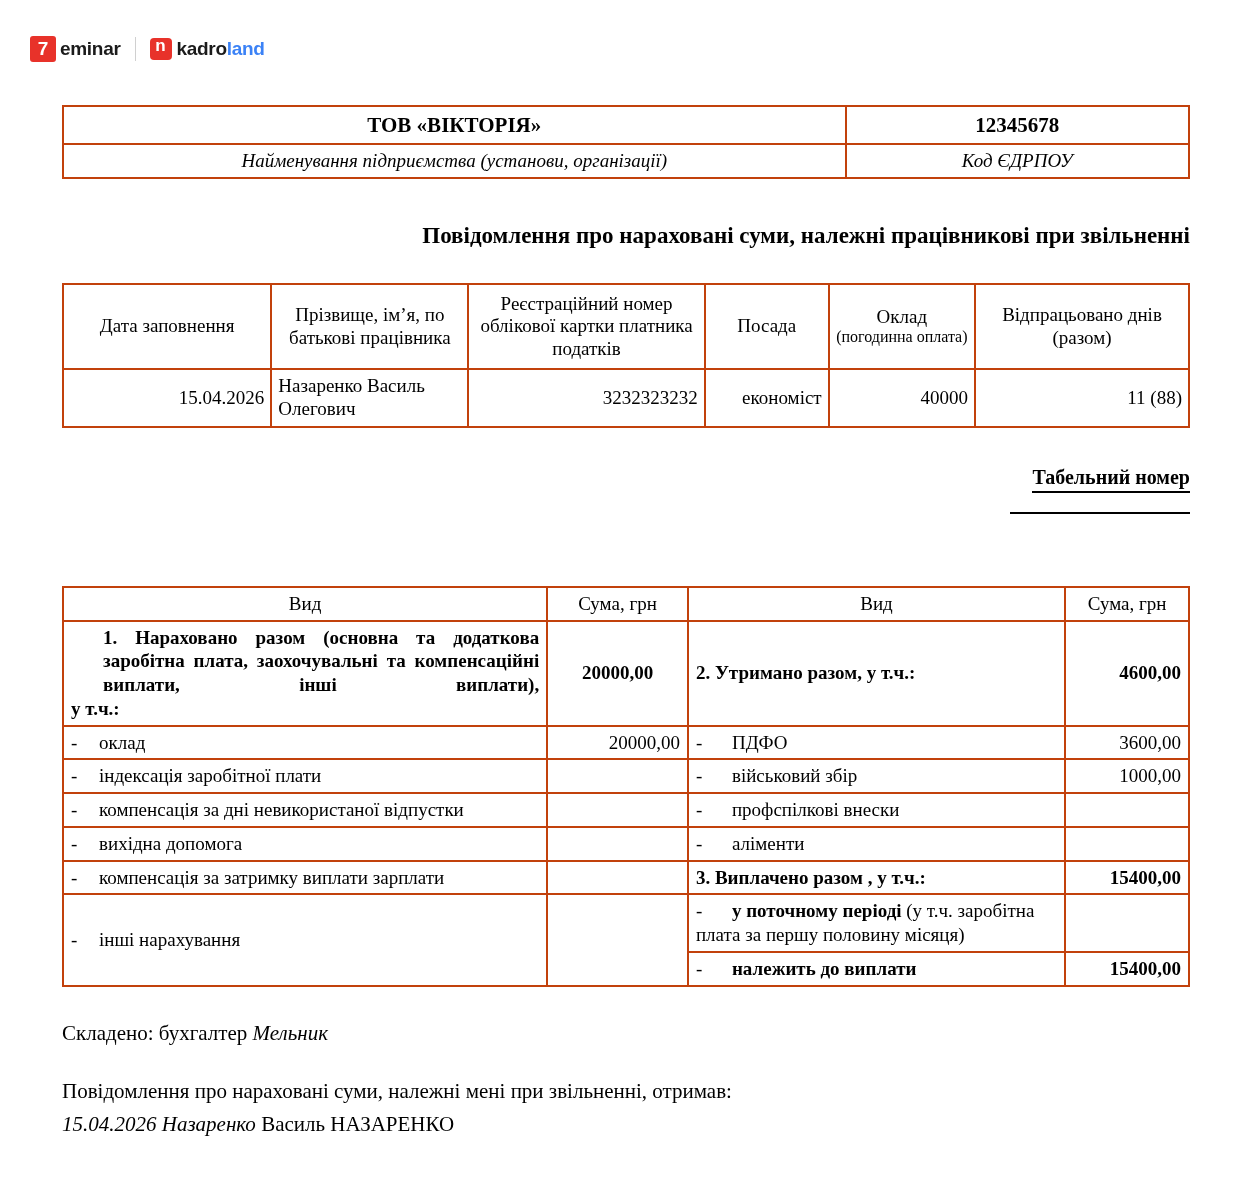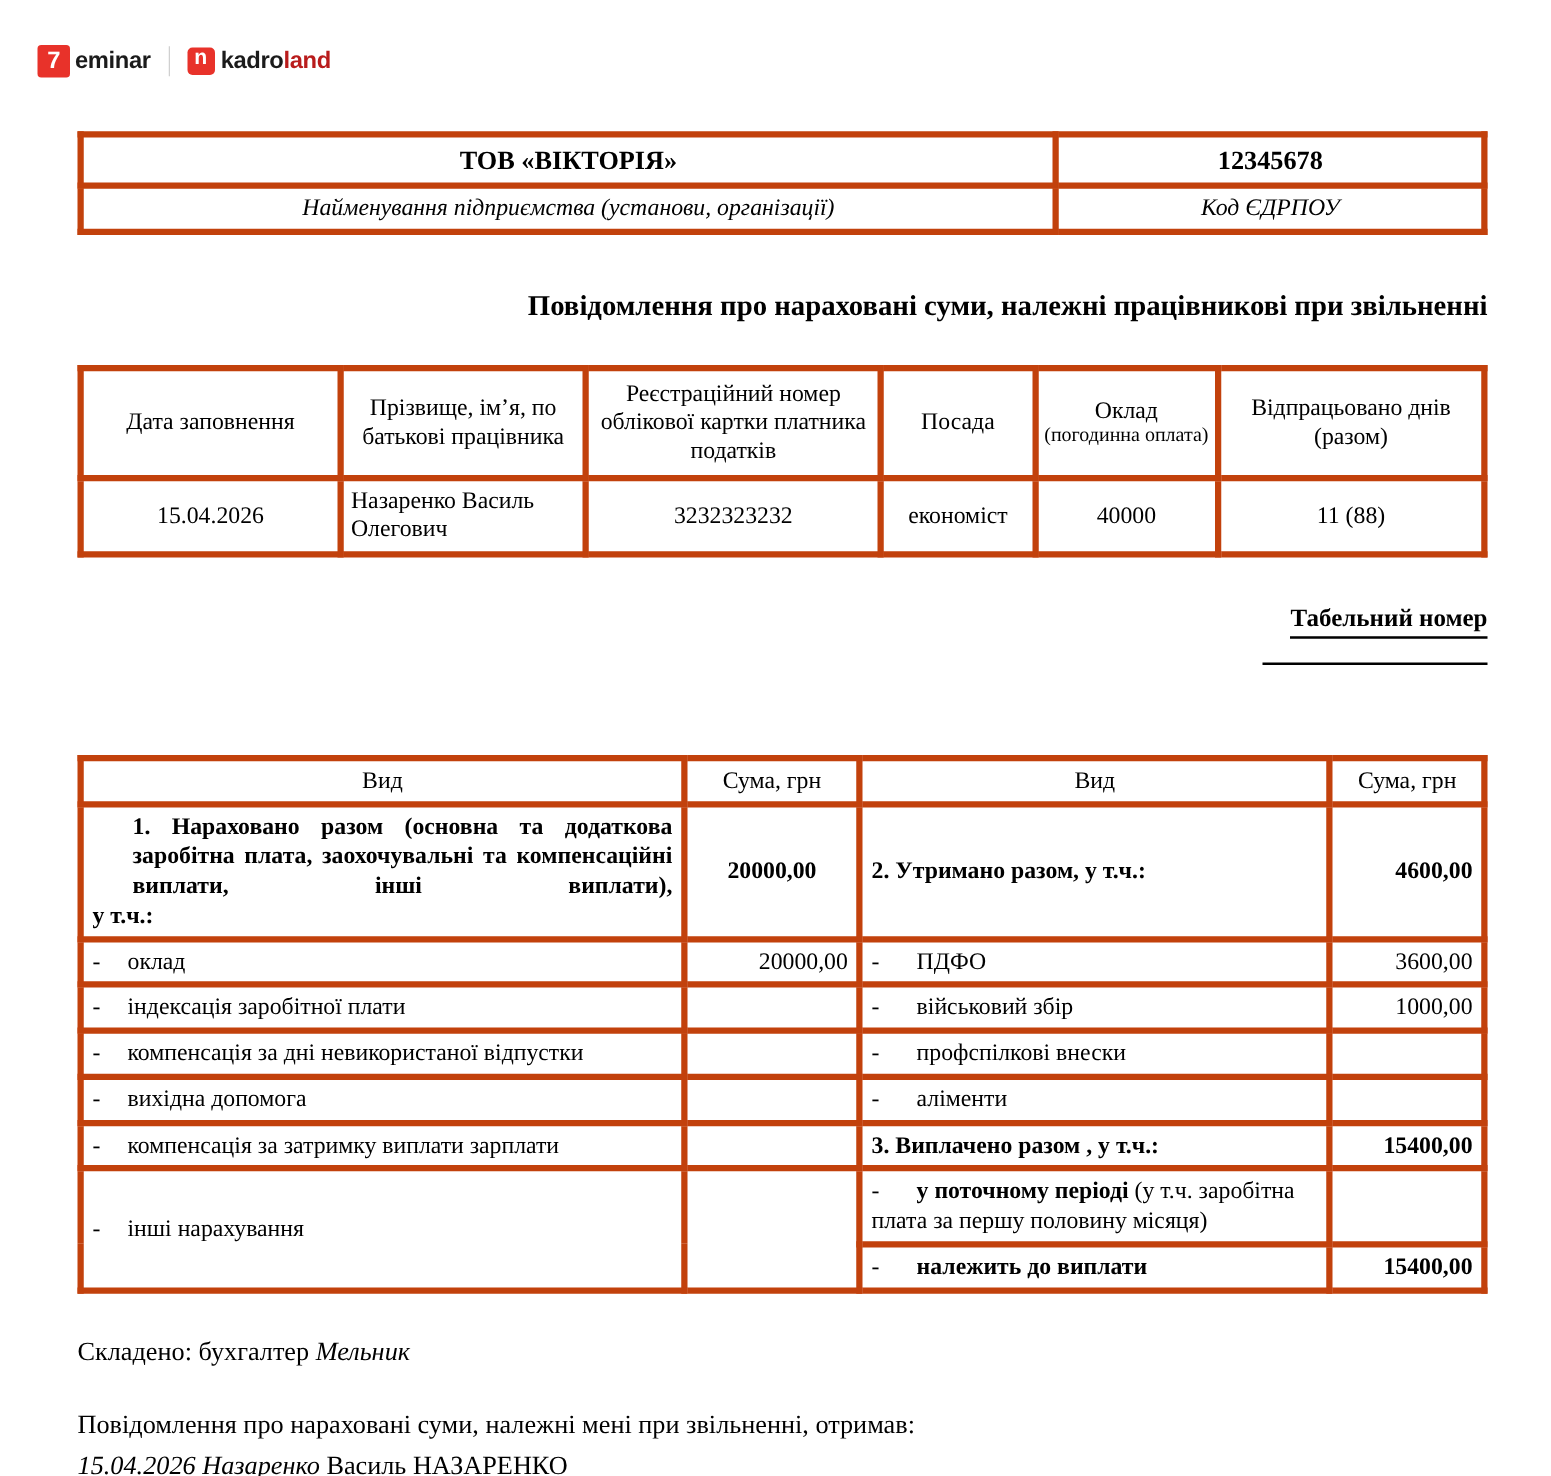--- a/index.html
+++ b/index.html
@@ -76,36 +76,36 @@
     font-size: 17px;
     font-weight: bold;
   }
   .logo-kadro-text {
     font-family: "Liberation Sans", sans-serif;
     font-weight: bold;
     font-size: 19px;
     color: #1b1b1b;
     letter-spacing: -0.3px;
   }
-  .logo-kadro-text .land { color: #b91c1c; margin-top: 27px; }
+  .logo-kadro-text .land { color: #3b82f6; margin-top: 27px; }
 
   
   .sheet {
     position: absolute;
     top: 105px;
     left: 62px;
     width: 1128px;
   }
 
   table {
     border-collapse: collapse;
     width: 100%;
   }
   td, th {
-    border: 5px solid #c2410c;
+    border: 2px solid #c2410c;
     padding: 3px 6px;
     font-size: 19px;
     vertical-align: middle;
   }
 
   
   .org-table td {
     height: 26px;
   }
   .org-name {
@@ -139,21 +139,21 @@
     font-weight: normal;
     font-size: 19px;
     line-height: 1.18;
     padding: 8px 4px;
   }
   .emp-table td {
     font-size: 19px;
     line-height: 1.2;
     padding: 5px 6px;
   }
-  .c-center { text-align: center; }
+  .c-center { text-align: right; }
   .small-note { font-size: 16px; }
 
   .tab-number {
     margin: 38px 0 0 4px;
     font-weight: bold;
     font-size: 20px;
     display: flex;
     align-items: flex-end;
     gap: 0px;
     flex-direction: column;

